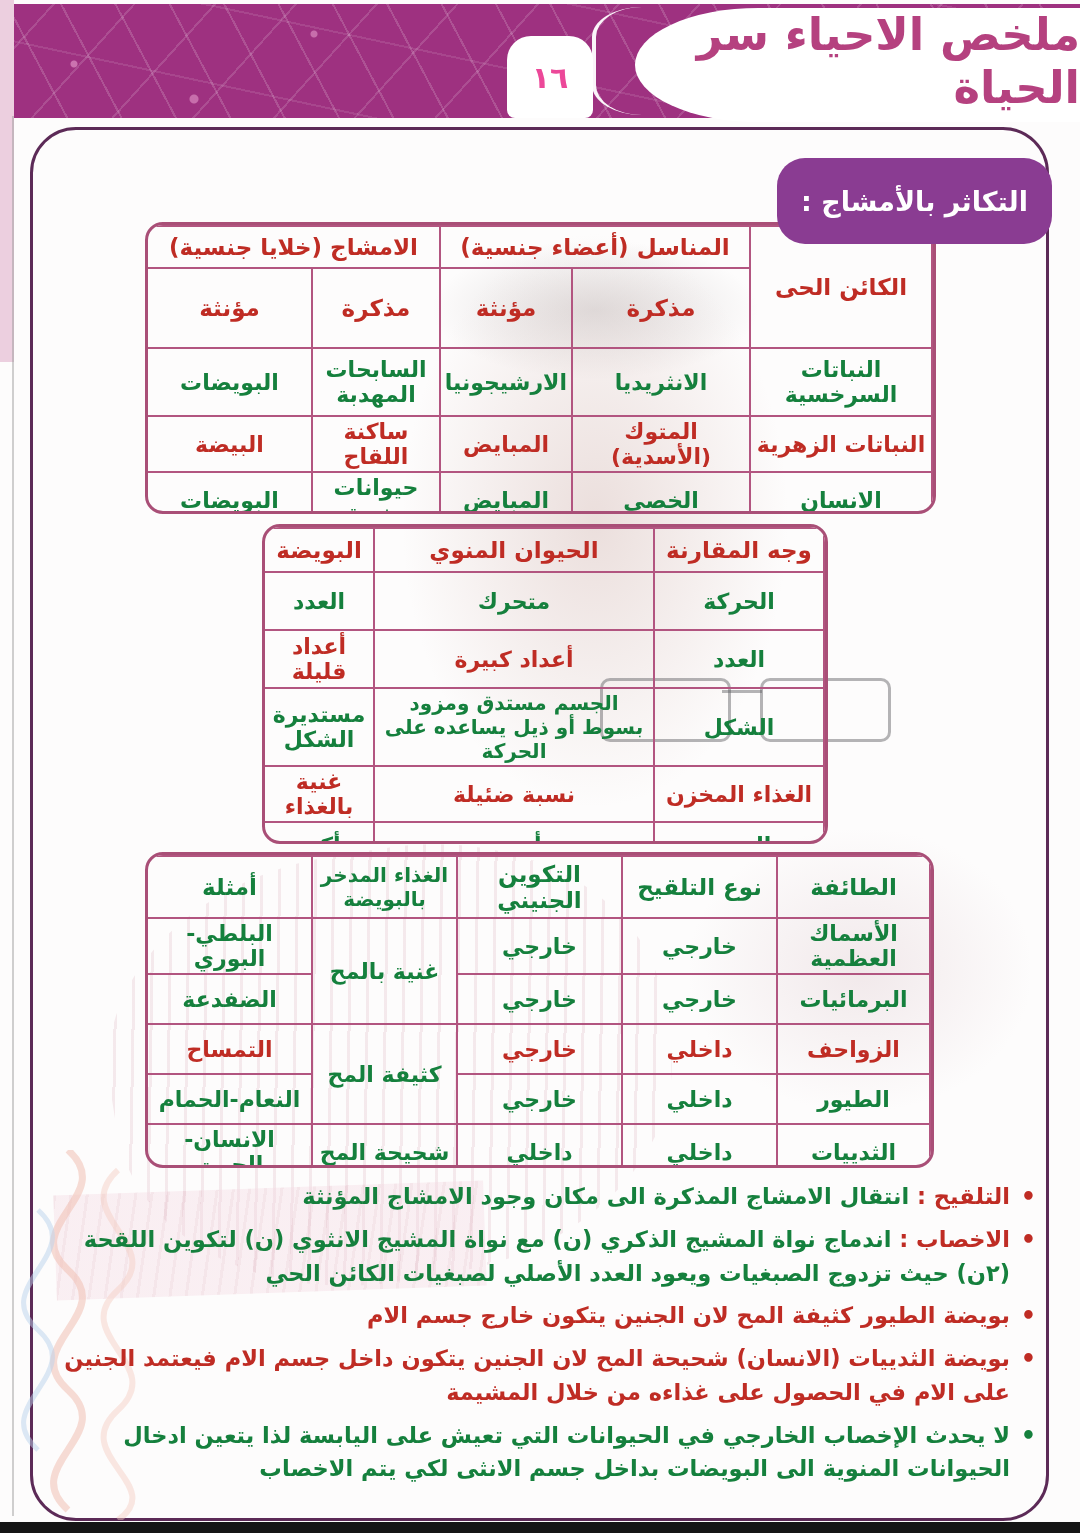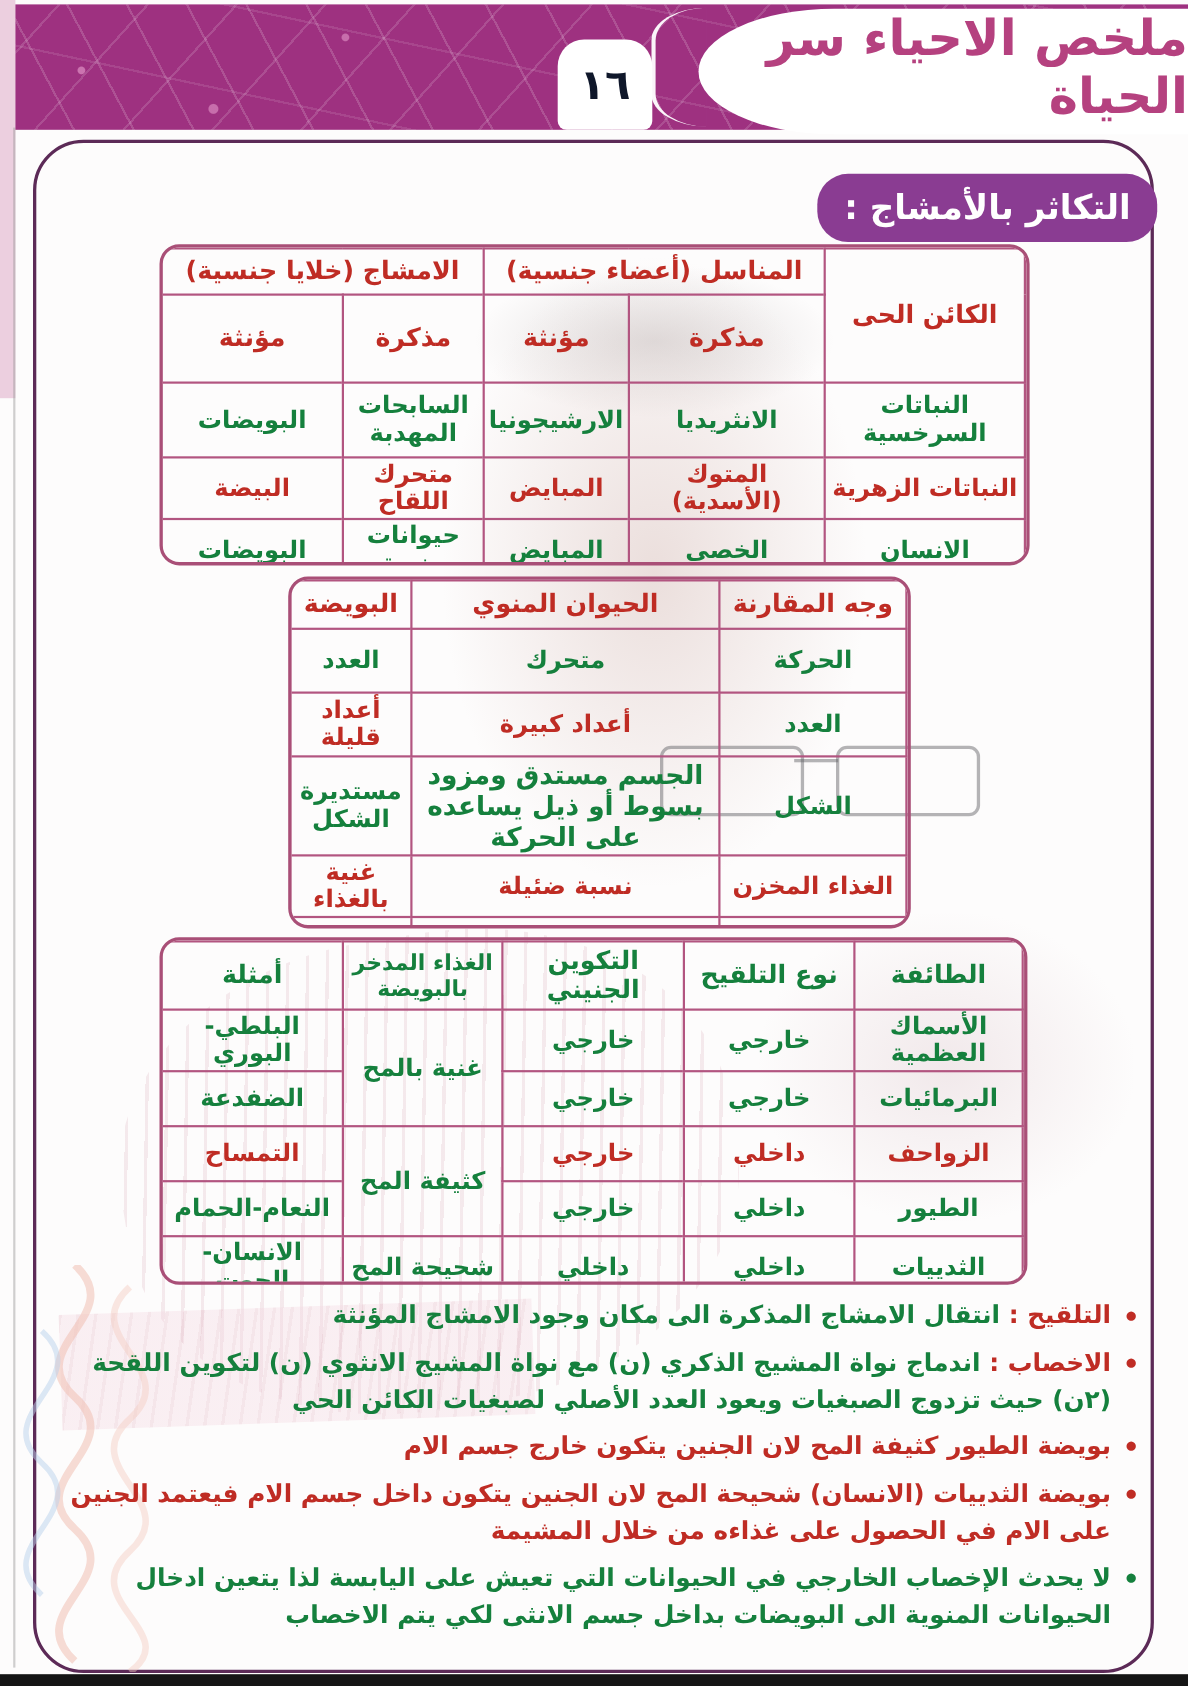--- a/index.html
+++ b/index.html
@@ -16,27 +16,27 @@
      repeating-linear-gradient(-48deg, transparent 0 58px, rgba(255,255,255,.14) 58px 60px),
      repeating-linear-gradient(12deg, transparent 0 74px, rgba(255,255,255,.10) 74px 76px),
      #9e3180;}
   .title-block{position:absolute;top:4px;right:0;height:114px;width:445px;background:#fff;
      border-radius:130px 0 0 130px / 60px 0 0 60px;display:flex;justify-content:center;}
   .crescent{position:absolute;top:3px;right:438px;width:46px;height:108px;
      border-left:4px solid rgba(255,255,255,.95);border-radius:90px 0 0 90px / 54px 0 0 54px;}
   .page-title{color:#b5417f;font-size:45px;font-weight:bold;letter-spacing:-1px;}
   .page-tab{position:absolute;left:507px;top:36px;width:86px;height:82px;background:#fff;
      border-radius:24px 24px 8px 8px;display:flex;align-items:center;justify-content:center;
-     font-size:38px;color:#0f172a;font-weight:bold;}
+     font-size:30px;color:#ec4899;font-weight:bold;}
   
   .main-border{position:absolute;left:30px;top:127px;width:1013px;height:1388px;
      border:3px solid #5c2a57;border-radius:46px;}
   .badge{position:absolute;right:28px;top:158px;height:54px;background:#8a3c92;color:#fff;
-     border-radius:28px;padding:4px 24px;display:flex;align-items:center;
-     font-size:31px;font-weight:bold;z-index:5;}
+     border-radius:28px;padding:16px 24px;display:flex;align-items:center;
+     font-size:27px;font-weight:bold;z-index:5;}
   
   .wm{position:absolute;inset:0;pointer-events:none;z-index:1;}
   .wm>div{position:absolute;}
   .wm-head{left:400px;top:230px;width:390px;height:580px;border-radius:50%;
      background:radial-gradient(ellipse at center, rgba(208,178,172,.40), rgba(208,178,172,0) 70%);}
   .wm-hair{left:430px;top:240px;width:330px;height:140px;border-radius:50%;
      background:radial-gradient(ellipse at center, rgba(150,140,140,.28), transparent 70%);}
   .wm-glass{top:678px;width:125px;height:58px;border:3px solid rgba(90,90,95,.45);border-radius:10px;}
   .wm-glass.g1{left:600px;}
   .wm-glass.g2{left:760px;}
@@ -131,21 +131,21 @@
         <td class="blue">النباتات السرخسية</td>
         <td class="blue">الانثريديا</td>
         <td class="blue">الارشيجونيا</td>
         <td class="blue">السابحات المهدبة</td>
         <td class="blue">البويضات</td>
       </tr>
       <tr style="height:50px">
         <td class="red">النباتات الزهرية</td>
         <td class="red">المتوك (الأسدية)</td>
         <td class="red">المبايض</td>
-        <td class="red">متحرك اللقاح</td>
+        <td class="red">ساكنة اللقاح</td>
         <td class="red">البيضة</td>
       </tr>
       <tr style="height:46px">
         <td class="blue">الانسان</td>
         <td class="blue">الخصى</td>
         <td class="blue">المبايض</td>
         <td class="blue">حيوانات منوية</td>
         <td class="blue">البويضات</td>
       </tr>
     </tbody>
@@ -170,21 +170,21 @@
         <td class="blue">متحرك</td>
         <td class="blue">العدد</td>
       </tr>
       <tr style="height:58px">
         <td class="blue">العدد</td>
         <td class="red">أعداد كبيرة</td>
         <td class="red sm">أعداد قليلة</td>
       </tr>
       <tr style="height:72px">
         <td class="blue">الشكل</td>
-        <td class="blue" style="font-size:24px">الجسم مستدق ومزود بسوط أو ذيل يساعده على الحركة</td>
+        <td class="blue" style="font-size:20px">الجسم مستدق ومزود بسوط أو ذيل يساعده على الحركة</td>
         <td class="blue sm">مستديرة الشكل</td>
       </tr>
       <tr style="height:50px">
         <td class="red">الغذاء المخزن</td>
         <td class="red">نسبة ضئيلة</td>
         <td class="red sm">غنية بالغذاء</td>
       </tr>
       <tr style="height:46px">
         <td class="blue">الحجم</td>
         <td class="blue">أصغر</td>

